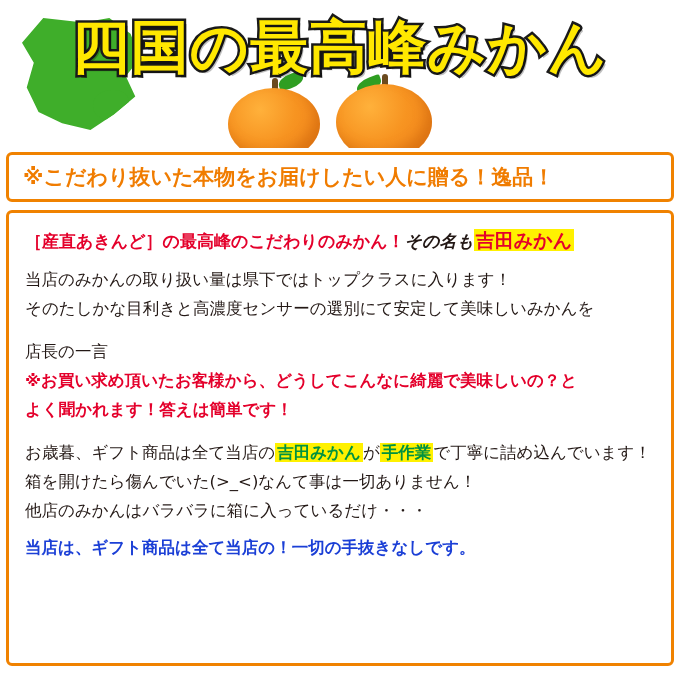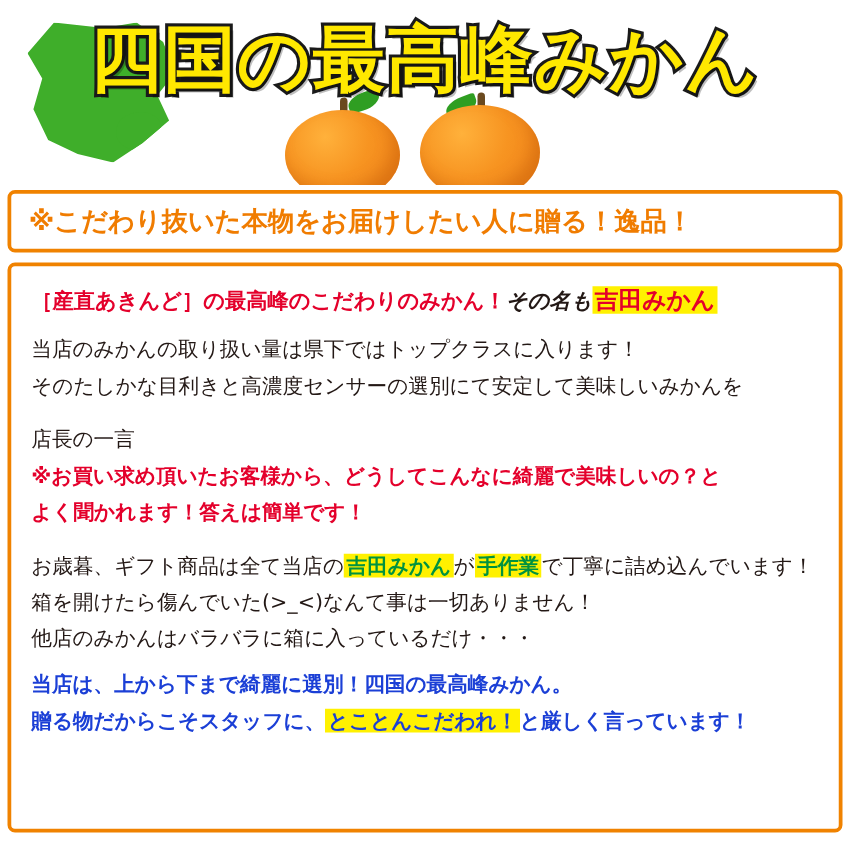--- a/index.html
+++ b/index.html
@@ -215,20 +215,17 @@
 
     <div class="line normal">
       <span>お歳暮、ギフト商品は全て当店の</span><span class="green hl-yellow">吉田みかん</span><span>が</span><span class="green hl-yellow">手作業</span><span>で丁寧に詰め込んでいます！</span>
     </div>
     <div class="line normal">箱を開けたら傷んでいた(&gt;_&lt;)なんて事は一切ありません！</div>
     <div class="line normal">他店のみかんはバラバラに箱に入っているだけ・・・</div>
 
     <div class="gap-sm"></div>
 
     <div class="line">
-      <span class="blue">当店は、</span><span class="blue">上から下まで綺麗に選別！四国の最高峰みかん。</span>
-    </div>
-    <div class="line">
-      <span class="blue">贈る物だからこそスタッフに、</span><span class="blue hl-yellow">とことんこだわれ！</span><span class="blue">と厳しく言っています！</span>
+      <span class="blue">当店は、</span><span class="blue">ギフト商品は全て当店の！一切の手抜きなしです。</span>
     </div>
 
   </div>
 </div>
 
 </body></html>

